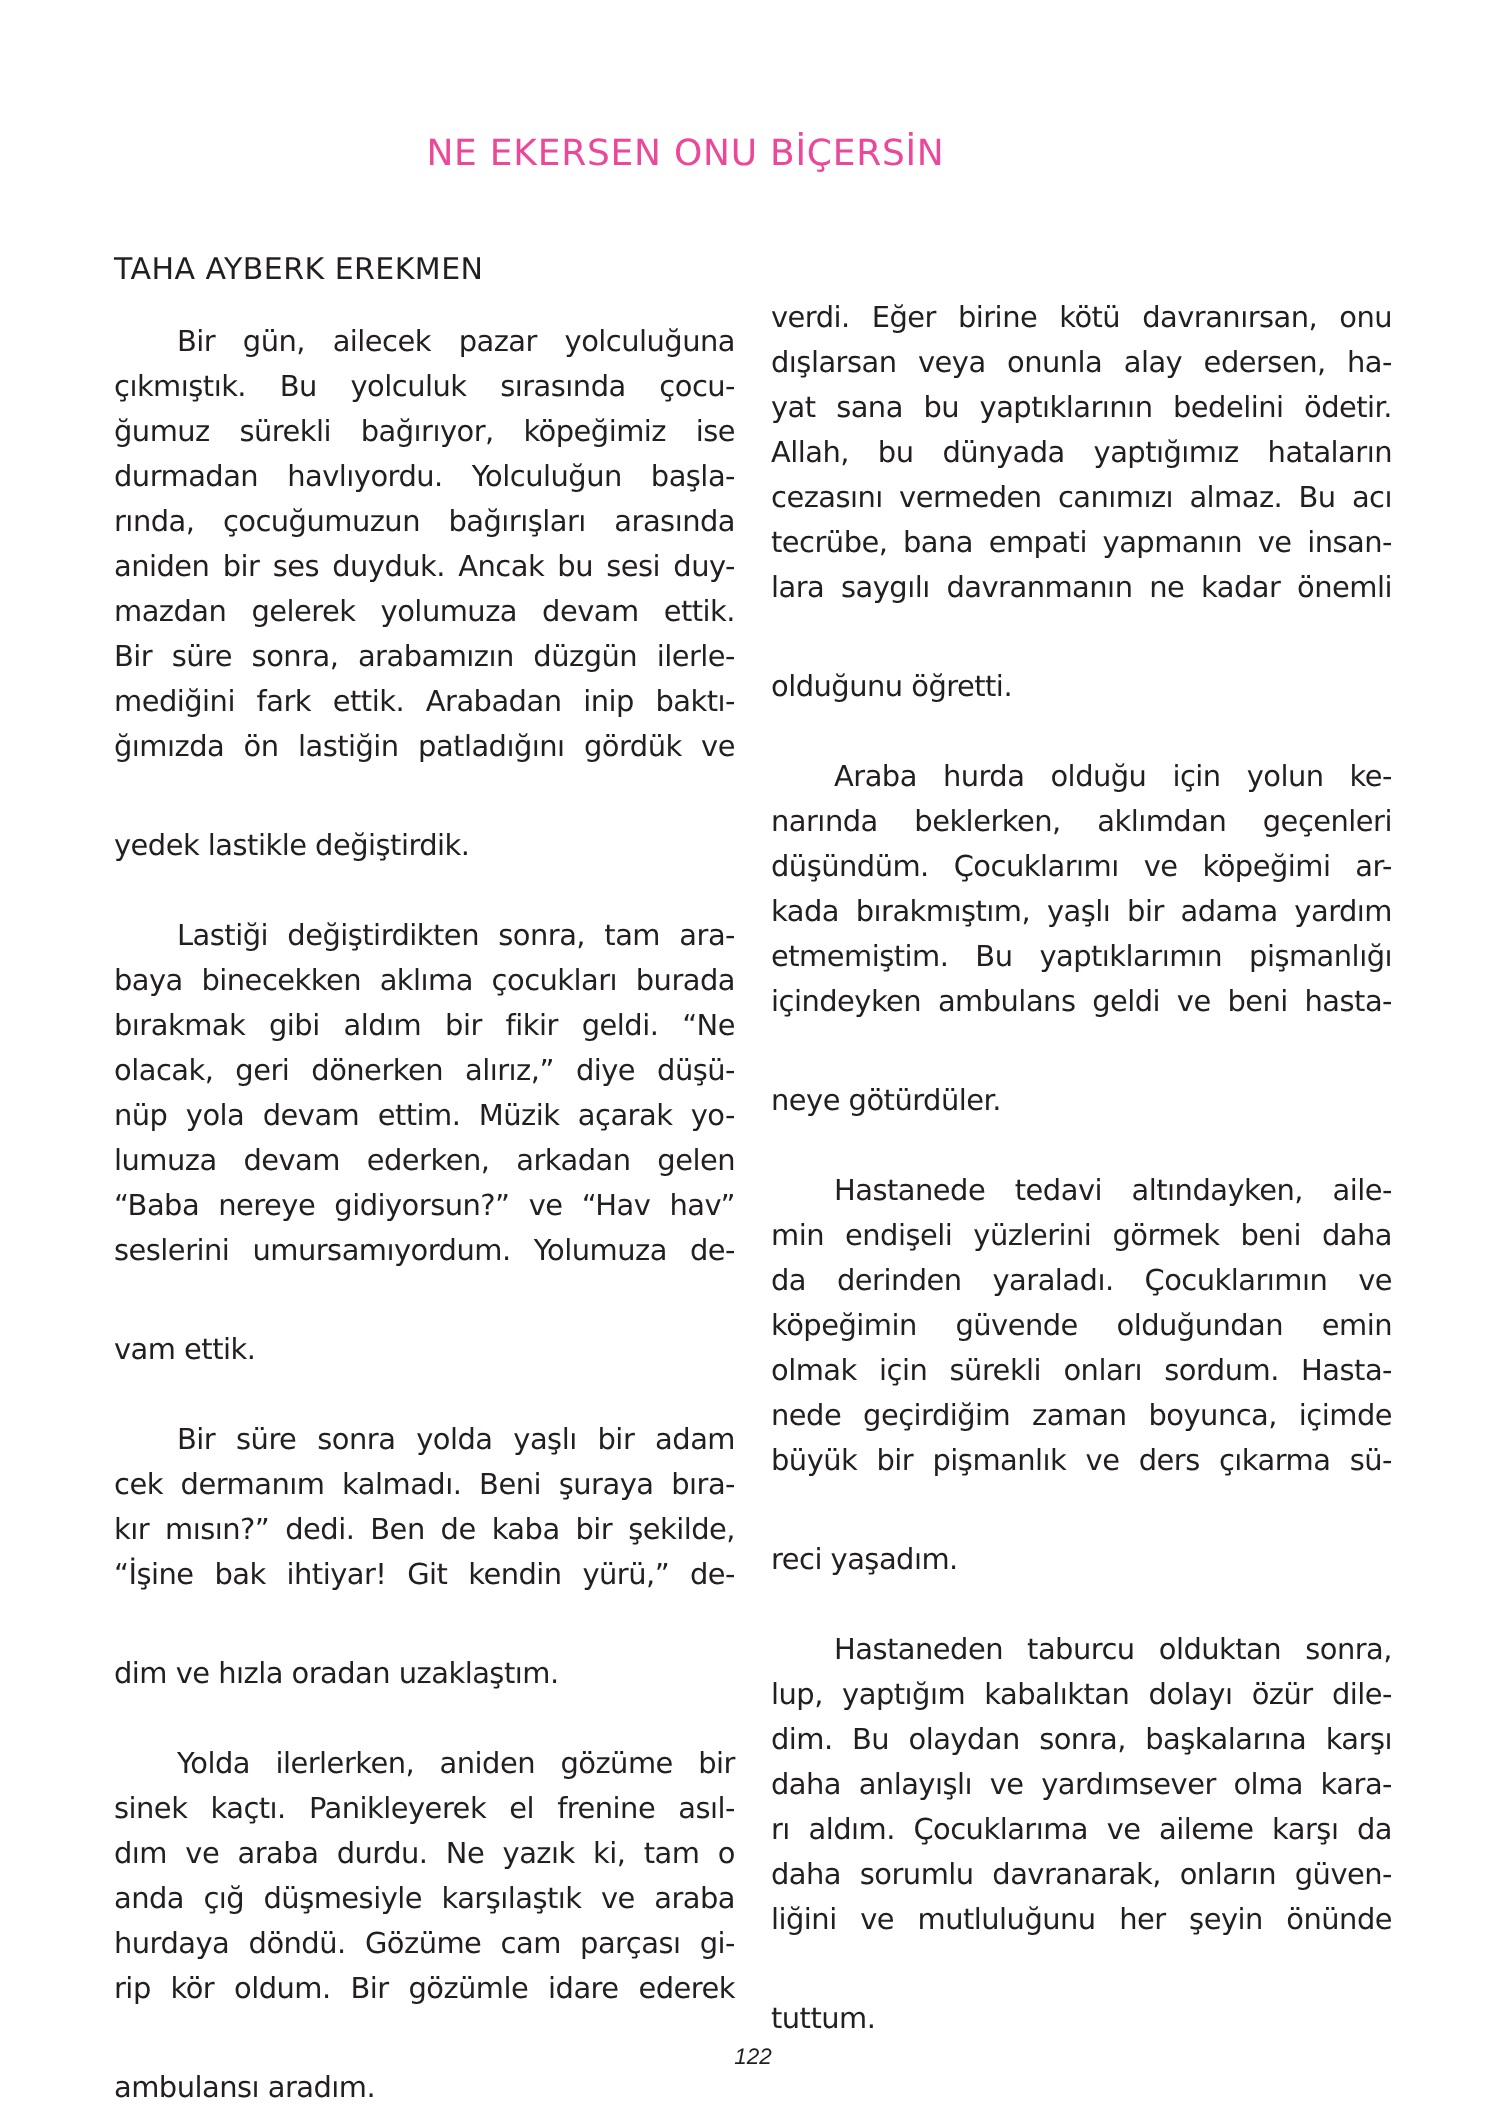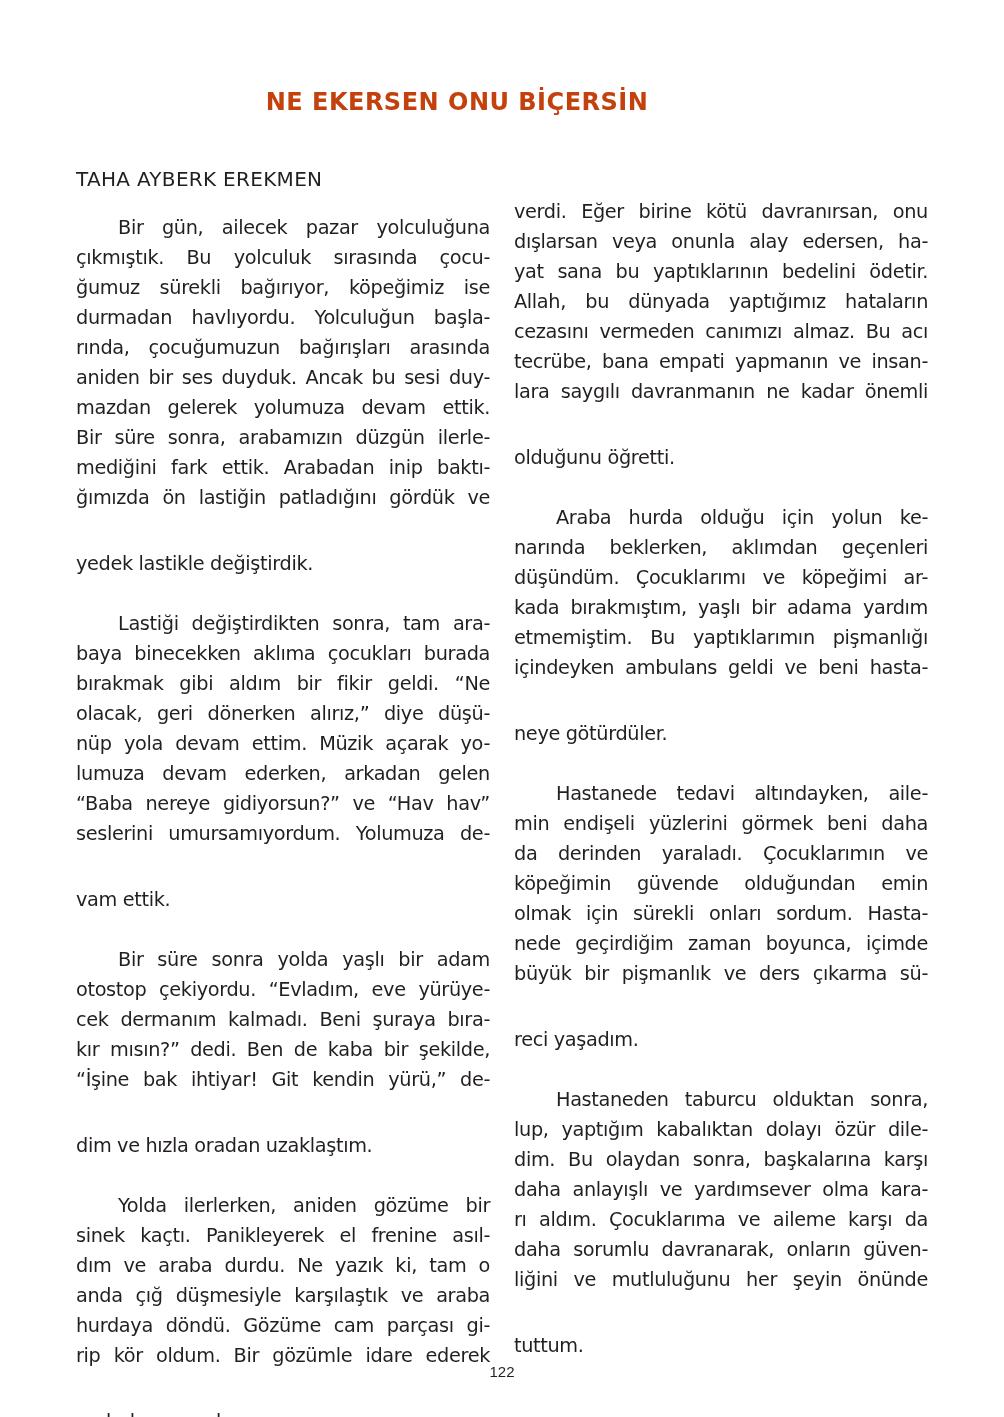--- a/index.html
+++ b/index.html
@@ -1,35 +1,35 @@
 <!DOCTYPE html>
 <html><head>
 <meta charset="utf-8">
 <style>
   html, body { margin: 0; padding: 0; background: #ffffff; }
   body { width: 1004px; height: 1417px; position: relative; overflow: hidden;
          font-family: "DejaVu Sans", "Liberation Sans", sans-serif; color: #231f20; }
   .title { position: absolute; top: 72px; left: 0; width: 914px; text-align: center;
-           font-family: "DejaVu Sans", sans-serif; font-weight: bold; font-size: 24px;
-           letter-spacing: 0.5px; color: #c2410c; }
+           font-family: "DejaVu Sans", sans-serif; font-weight: normal; font-size: 24px;
+           letter-spacing: 0.5px; color: #ec4899; }
   .author { position: absolute; top: 167px; left: 76px; font-size: 20px; letter-spacing: 0.3px;
             font-family: "DejaVu Sans", sans-serif; color: #231f20; text-align: right; }
   .col { position: absolute; width: 414px; }
   .col.left { left: 76px; top: 213px; }
   .col.right { left: 514px; top: 197px; }
   .para { margin: 0; }
   .line { display: block; height: 30px; line-height: 30px; font-size: 19.3px;
           text-align: justify; text-align-last: justify; white-space: nowrap; overflow: visible;
           font-family: "DejaVu Sans", sans-serif; letter-spacing: -0.35px; }
   .line.last { text-align-last: left; margin-top: 36px; }
   .line.indent { padding-left: 42px; }
   .gap { height: 30px; }
   .pagenum { position: absolute; top: 1024px; left: 0; width: 1004px; text-align: center;
              font-family: "Liberation Sans", sans-serif; font-size: 15px; color: #231f20; }
-  .pagenum { top: 1363px; }
+  .pagenum { top: 1363px; font-style: italic; }
 </style>
 </head>
 <body>
 
 <h1 class="title">NE EKERSEN ONU BİÇERSİN</h1>
 <div class="author">TAHA AYBERK EREKMEN</div>
 
 <div class="col left" id="col-left">
     <div class="para">
       <span class="line indent">Bir gün, ailecek pazar yolculuğuna</span>
@@ -52,21 +52,20 @@
       <span class="line">olacak, geri dönerken alırız,” diye düşü-</span>
       <span class="line">nüp yola devam ettim. Müzik açarak yo-</span>
       <span class="line">lumuza devam ederken, arkadan gelen</span>
       <span class="line">“Baba nereye gidiyorsun?” ve “Hav hav”</span>
       <span class="line">seslerini umursamıyordum. Yolumuza de-</span>
       <span class="line last">vam ettik.</span>
     </div>
     <div class="gap"></div>
     <div class="para">
       <span class="line indent">Bir süre sonra yolda yaşlı bir adam</span>
-      <span class="line">otostop çekiyordu. “Evladım, eve yürüye-</span>
       <span class="line">cek dermanım kalmadı. Beni şuraya bıra-</span>
       <span class="line">kır mısın?” dedi. Ben de kaba bir şekilde,</span>
       <span class="line">“İşine bak ihtiyar! Git kendin yürü,” de-</span>
       <span class="line last">dim ve hızla oradan uzaklaştım.</span>
     </div>
     <div class="gap"></div>
     <div class="para">
       <span class="line indent">Yolda ilerlerken, aniden gözüme bir</span>
       <span class="line">sinek kaçtı. Panikleyerek el frenine asıl-</span>
       <span class="line">dım ve araba durdu. Ne yazık ki, tam o</span>

